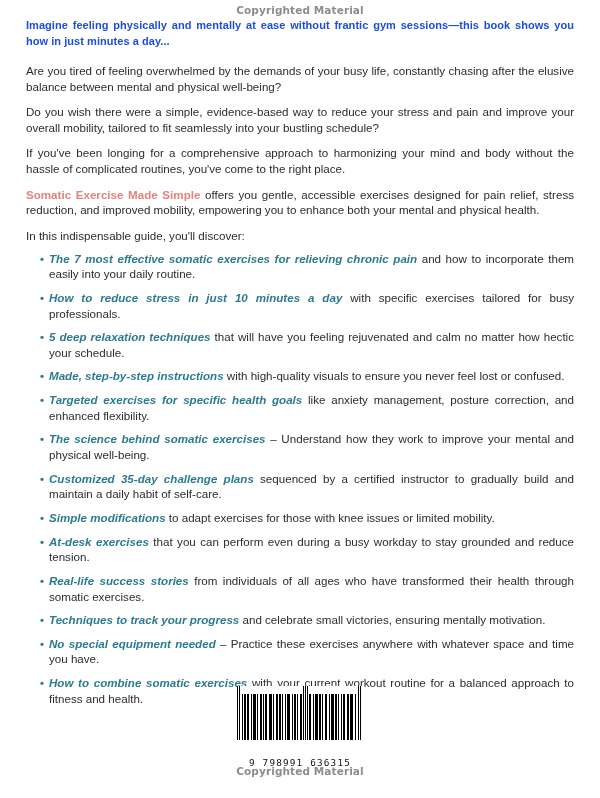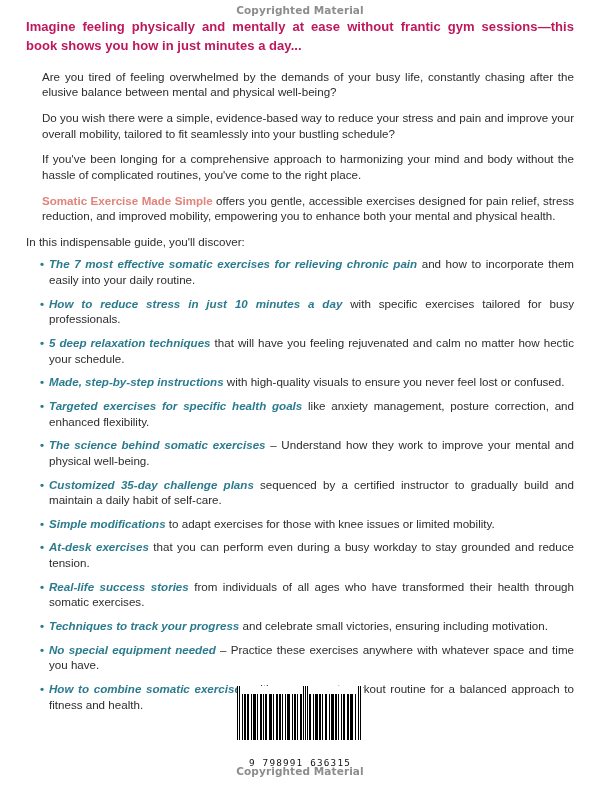--- a/index.html
+++ b/index.html
@@ -34,32 +34,32 @@
   .watermark.bottom { bottom: 21px; }
 
   .content {
     position: absolute;
     left: 26px;
     top: 18px;
     width: 548px;
   }
 
   .headline {
-    color: #be185d;
-    font-size: 13px;
+    color: #1d4ed8;
+    font-size: 11px;
     font-weight: 700;
     line-height: 1.45;
     text-align: justify;
     text-justify: inter-word;
     margin: 0 0 13px 0;
     letter-spacing: 0.05px;
   }
 
   p.para {
-    margin: 0 0 10px 16px;
+    margin: 0 0 10px 0;
     font-size: 11.6px;
     line-height: 1.35;
     color: #2c2c2c;
     text-align: justify;
     text-justify: inter-word;
   }
 
   .brand {
     color: #e0847c;
     font-weight: 700;
@@ -167,21 +167,21 @@
       <li><span class="bhl">The 7 most effective somatic exercises for relieving chronic pain</span><span> and how to incorporate them easily into your daily routine.</span></li>
       <li><span class="bhl">How to reduce stress in just 10 minutes a day</span><span> with specific exercises tailored for busy professionals.</span></li>
       <li><span class="bhl">5 deep relaxation techniques</span><span> that will have you feeling rejuvenated and calm no matter how hectic your schedule.</span></li>
       <li><span class="bhl">Made, step-by-step instructions</span><span> with high-quality visuals to ensure you never feel lost or confused.</span></li>
       <li><span class="bhl">Targeted exercises for specific health goals</span><span> like anxiety management, posture correction, and enhanced flexibility.</span></li>
       <li><span class="bhl">The science behind somatic exercises</span><span> – Understand how they work to improve your mental and physical well-being.</span></li>
       <li><span class="bhl">Customized 35-day challenge plans</span><span> sequenced by a certified instructor to gradually build and maintain a daily habit of self-care.</span></li>
       <li><span class="bhl">Simple modifications</span><span> to adapt exercises for those with knee issues or limited mobility.</span></li>
       <li><span class="bhl">At-desk exercises</span><span> that you can perform even during a busy workday to stay grounded and reduce tension.</span></li>
       <li><span class="bhl">Real-life success stories</span><span> from individuals of all ages who have transformed their health through somatic exercises.</span></li>
-      <li><span class="bhl">Techniques to track your progress</span><span> and celebrate small victories, ensuring including motivation.</span></li>
+      <li><span class="bhl">Techniques to track your progress</span><span> and celebrate small victories, ensuring mentally motivation.</span></li>
       <li><span class="bhl">No special equipment needed</span><span> – Practice these exercises anywhere with whatever space and time you have.</span></li>
       <li><span class="bhl">How to combine somatic exercises</span><span> with your current workout routine for a balanced approach to fitness and health.</span></li>
     </ul>
 
   </div>
 
   <div class="barcode-block">
     <div class="barcode">
       <div class="bars">
         <i style="width:1px"></i>

